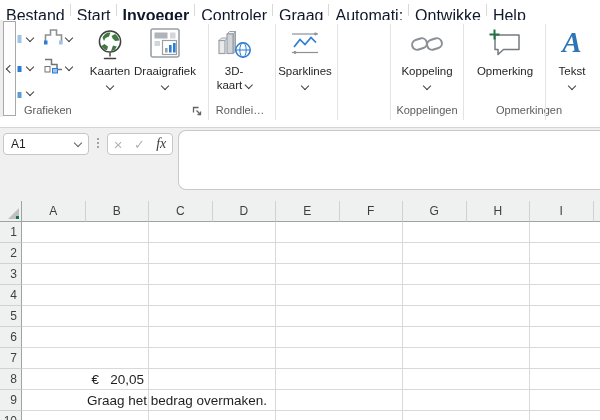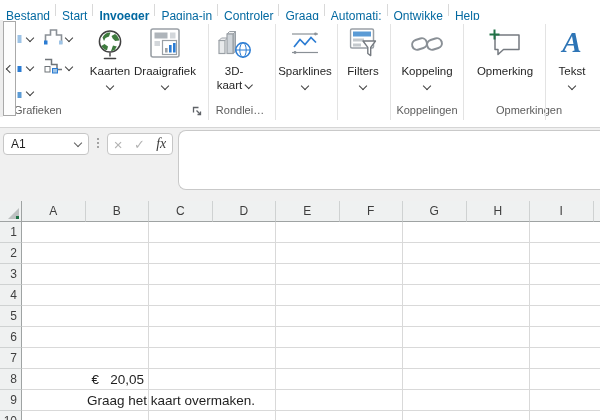--- a/index.html
+++ b/index.html
@@ -1,21 +1,21 @@
 <!DOCTYPE html>
 <html><head>
 <meta charset="utf-8">
 <style>
   html,body{margin:0;padding:0;}
   body{width:600px;height:420px;position:relative;overflow:hidden;background:#fff;
        font-family:"Liberation Sans",sans-serif;color:#1f1f1f;}
 
   
   .menubar{position:absolute;left:0;top:0;width:600px;height:20px;display:flex;background:#fff;}
-  .tab{position:relative;display:flex;align-items:center;padding:16px 6px;font-size:12px;color:#0369a1;white-space:nowrap;}
+  .tab{position:relative;display:flex;align-items:center;padding:16px 6px;font-size:16px;color:#0f172a;white-space:nowrap;}
   .tab:not(:last-child)::after{content:"";position:absolute;right:0;top:4px;height:12px;width:1px;background:#d9d9d9;}
   .tab.active{font-weight:700;}
   .tab.active::before{content:"";position:absolute;left:1px;right:1px;bottom:0;height:2.5px;background:#1e7044;}
 
   
   .ribbon{position:absolute;left:0;top:20px;width:600px;height:107px;background:#fff;border-bottom:1px solid #d5d5d5;}
   .vsep{position:absolute;top:4px;height:96px;width:1px;background:#e3e3e3;}
   .grp{position:absolute;top:84px;font-size:11px;color:#5c5c5c;white-space:nowrap;}
   .grp.centered{transform:translateX(-50%);}
   .btn-label{position:absolute;top:45px;left:50%;transform:translateX(-50%);font-size:11.5px;color:#262626;white-space:nowrap;}
@@ -65,21 +65,20 @@
   .cell-b9{position:absolute;left:65px;top:168px;height:20px;display:flex;align-items:center;font-size:13.5px;color:#1f1f1f;white-space:nowrap;}
   .sel-dot{position:absolute;left:16px;top:216px;width:3px;height:3px;background:#1e7044;}
 </style>
 </head>
 <body>
 
 <div class="menubar">
   <div class="tab">Bestand</div>
   <div class="tab">Start</div>
   <div class="tab active">Invoeger</div>
-  <div class="tab">Pagina-in</div>
   <div class="tab">Controler</div>
   <div class="tab">Graag</div>
   <div class="tab">Automati:</div>
   <div class="tab">Ontwikke</div>
   <div class="tab">Help</div>
 </div>
 
 <div class="ribbon">
   <div class="edge-sliver"></div>
 
@@ -152,21 +151,21 @@
         <rect x="12.5" y="12.5" width="14" height="14" fill="#fff" stroke="#9aa0a6" stroke-width="1.2"></rect>
         <rect x="15" y="20" width="2.6" height="4.5" fill="#9aa0a6"></rect>
         <rect x="19" y="17" width="2.6" height="7.5" fill="#2b7cd3"></rect>
         <rect x="23" y="15" width="2.6" height="9.5" fill="#2b7cd3"></rect>
       </svg>
     </span>
     <span class="btn-label">Draaigrafiek</span>
     <span class="chev abs"></span>
   </div>
 
-  <div class="grp" style="left:14px;">Grafieken</div>
+  <div class="grp" style="left:24px;">Grafieken</div>
   <div class="smallbtn" style="left:192px;top:82px;">
     <svg width="10" height="10" fill="none" stroke="#5f6368" stroke-width="1.3">
       <path d="M1.5 6.5v-5h5"></path>
         <path d="M4.5 4.5l4 4"></path>
         <path d="M8.5 5.5v3h-3"></path>
     </svg>
   </div>
 
   <div class="vsep" style="left:208px;"></div>
 
@@ -202,33 +201,20 @@
           <circle cx="25.5" cy="3" r="1.4" fill="#8a9096"></circle>
         <polyline points="4,16 10,8.5 15,13.5 21,6.5 26,11.5" fill="none" stroke="#2b7cd3" stroke-width="1.7"></polyline>
       </svg>
     </span>
     <span class="btn-label">Sparklines</span>
     <span class="chev abs"></span>
   </div>
 
   <div class="vsep" style="left:337px;"></div>
 
-  <div class="bigbtn" style="left:340px;width:46px;">
-    <span class="icon">
-      <svg width="27" height="30">
-        <rect x="1" y="1" width="23" height="19" rx="1.5" fill="#fff" stroke="#9aa0a6" stroke-width="1.5"></rect>
-        <rect x="3.5" y="3.5" width="18" height="5" fill="#5b9bd5"></rect>
-        <rect x="3.5" y="10.5" width="11" height="3" fill="#c4c9cd"></rect>
-        <rect x="3.5" y="15.5" width="8" height="3" fill="#c4c9cd"></rect>
-        <path d="M13.5 13h12.5l-4.8 6.4v8.2l-2.9-2.1v-6.1z" fill="#fff" stroke="#757a80" stroke-width="1.4" stroke-linejoin="round"></path>
-      </svg>
-    </span>
-    <span class="btn-label">Filters</span>
-    <span class="chev abs"></span>
-  </div>
 
   <div class="vsep" style="left:390px;"></div>
 
   <div class="bigbtn" style="left:396px;width:62px;">
     <span class="icon" style="top:12px;">
       <svg width="38" height="24" fill="none" stroke="#8a9096" stroke-width="2">
         <rect x="4" y="7" width="15" height="10" rx="5" transform="rotate(-18 11.5 12)"></rect>
         <rect x="19" y="7" width="15" height="10" rx="5" transform="rotate(-18 26.5 12)"></rect>
       </svg>
     </span>
@@ -308,18 +294,18 @@
     <div class="rowhdr">9</div>
     <div class="rowhdr">10</div>
   </div>
 
   <div class="cells">
     <div class="cell-b8">
       <span>€</span>
       <span>20,05</span>
     </div>
     <div class="cell-b9">
-      <span>Graag het kaart overmaken.</span>
+      <span>Graag het bedrag overmaken.</span>
     </div>
   </div>
 </div>
 
 <div class="sel-dot"></div>
 
 </body></html>

